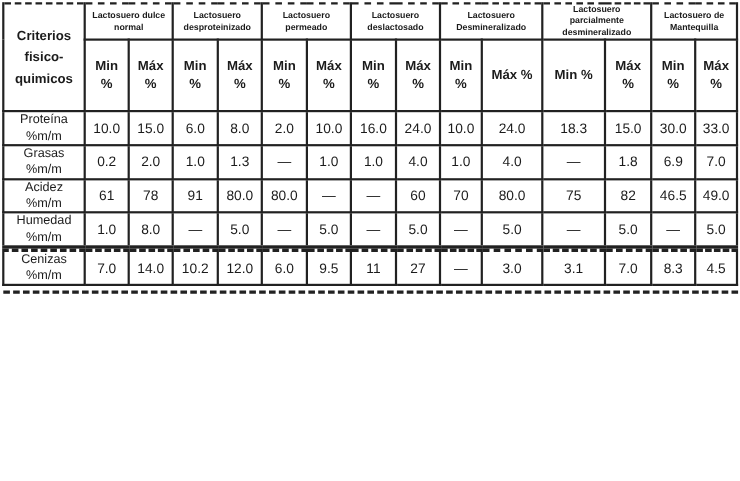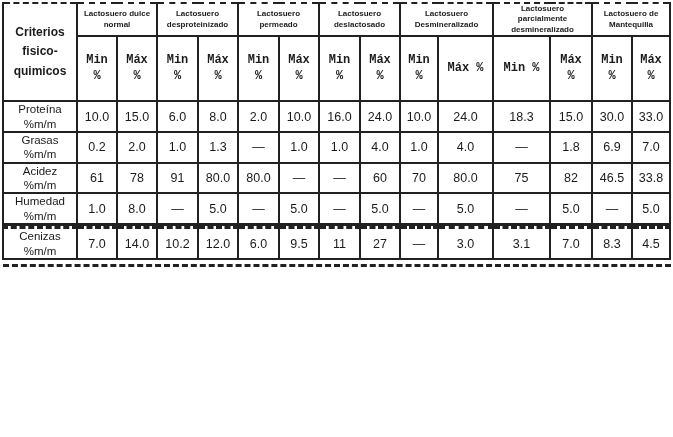--- a/index.html
+++ b/index.html
@@ -23,21 +23,21 @@
     vertical-align:middle;
     overflow:hidden;
   }
   .pre{white-space:pre-line;}
   th.group{font-size:8px;font-weight:bold;line-height:1.3;letter-spacing:0;}
   th.sub{font-size:12px;font-weight:bold;line-height:1.3;}
   th.criteria{font-size:12px;font-weight:bold;line-height:1.6;}
   td.rowlabel{font-size:11.5px;line-height:1.25;}
   td.val{font-size:12.5px;}
   tr.h-group{height:31px;}
-  tr.h-sub{height:65px;font-family:Liberation Mono, monospace;}
+  tr.h-sub{height:65px;}
   tr.body{height:20px;}
   tr.acidez{height:110px;}
   
   .t-main tr.h-group th{border-top-style:dashed;}
   .t-main tr.lastrow td{border-bottom-width:3px;}
   .t-sec tr.firstrow td{border-top-style:dashed;border-top-width:3px;}
   .t-sec tr.acidez td{border-top-style:dashed;border-bottom-width:3px;border-bottom-style:dashed;}
   .t-sec{}
   .cutline{
     margin-top:4px;margin-left:1px;width:668px;height:0;
@@ -164,21 +164,21 @@
       <td class="val">80.0</td>
       <td class="val">80.0</td>
       <td class="val">—</td>
       <td class="val">—</td>
       <td class="val">60</td>
       <td class="val">70</td>
       <td class="val">80.0</td>
       <td class="val">75</td>
       <td class="val">82</td>
       <td class="val">46.5</td>
-      <td class="val">33.8</td>
+      <td class="val">49.0</td>
     </tr>
 
     <tr class="body lastrow">
       <td class="rowlabel pre">Humedad
 %m/m</td>
       <td class="val">1.0</td>
       <td class="val">8.0</td>
       <td class="val">—</td>
       <td class="val">5.0</td>
       <td class="val">—</td>

